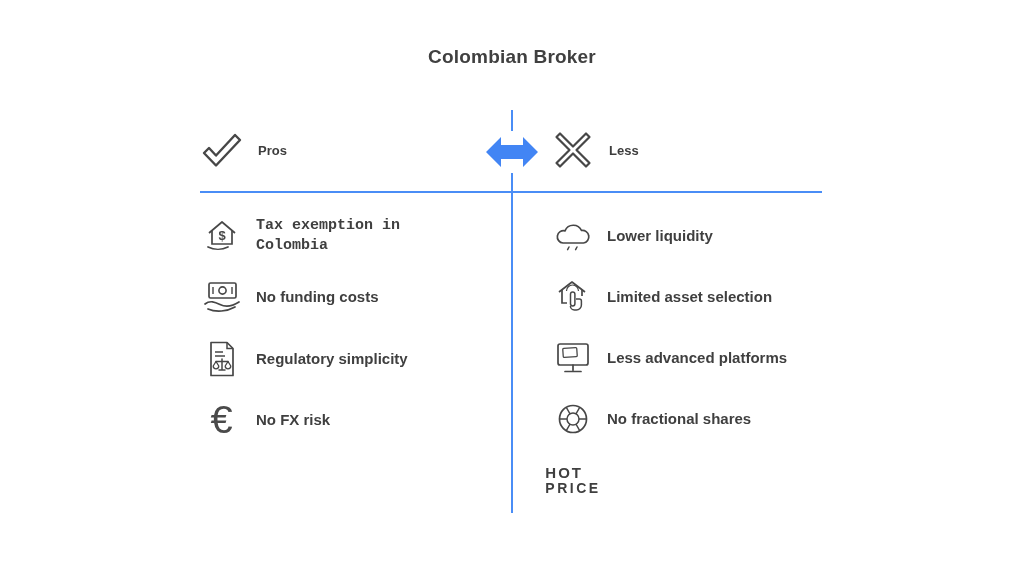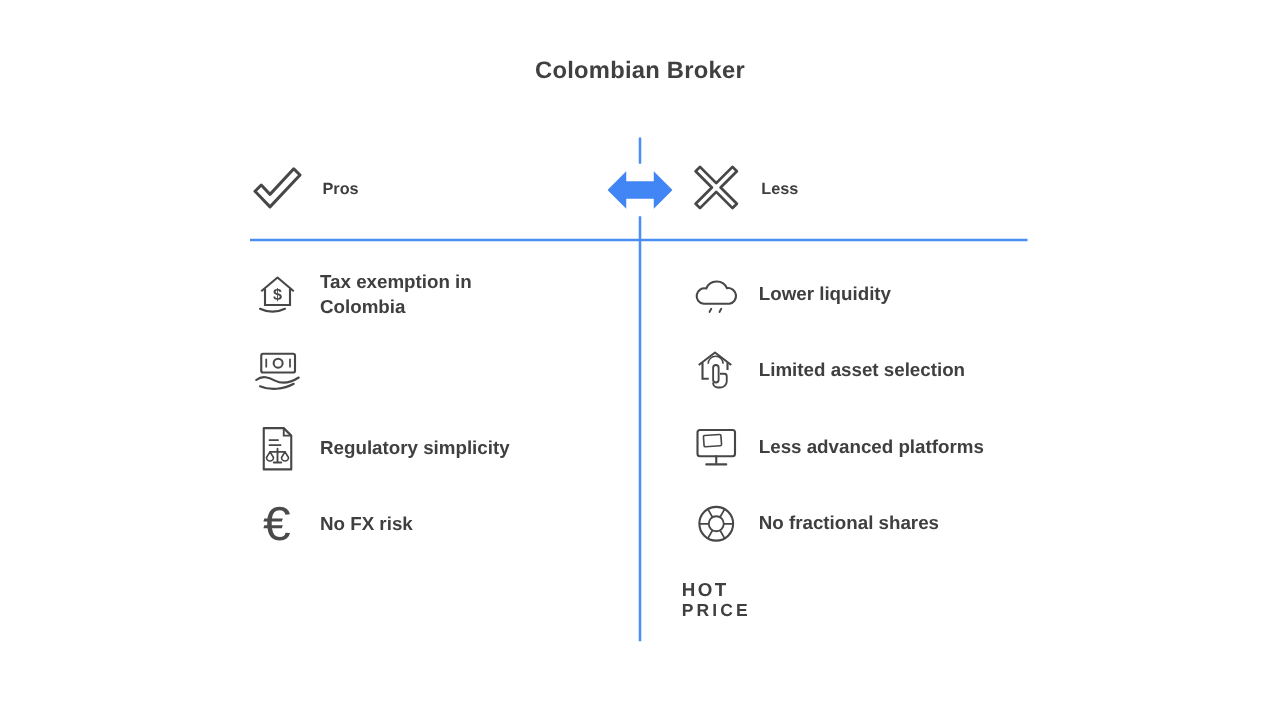--- a/index.html
+++ b/index.html
@@ -28,21 +28,21 @@
   .row {
     position:absolute; display:flex; align-items:center; height:46px;
   }
   .icon-box {
     flex:0 0 48px; width:48px; display:flex; align-items:center; justify-content:center;
   }
   .label {
     margin-left:10px; font-size:15px; font-weight:700; color:#3f3f3f;
     line-height:1.35; white-space:nowrap;
   }
-  .label.wrap { white-space:normal; width:150px; }
+  .label.wrap { white-space:normal; width:150px;font-family:Liberation Mono, monospace; }
   .hdr-label { margin-left:12px; font-size:13px; font-weight:700; color:#3d3d3d; }
   .euro-glyph {
     font-size:38px; font-weight:400; color:#4a4a4a; line-height:1;
     transform:scaleX(1.05);
   }
   .hotprice {
     color:#3f3f3f; text-align:left; line-height:1.05;
   }
   .hotprice .l1 { font-size:15px; font-weight:700; letter-spacing:2px; }
   .hotprice .l2 { font-size:14px; font-weight:700; letter-spacing:2.5px; }
@@ -98,20 +98,21 @@
   <div class="row" style="left:198px; top:274px;">
     <div class="icon-box">
       <svg class="lineicon" width="42" height="40" viewBox="0 0 42 40">
         <rect x="8" y="6" width="27" height="15" rx="1.5" fill="none" stroke="#474747" stroke-width="1.7"></rect>
         <circle cx="21.5" cy="13.5" r="3.6" fill="none" stroke="#474747" stroke-width="1.6"></circle>
         <path d="M12 10 v7 M31 10 v7" fill="none" stroke="#474747" stroke-width="1.4"></path>
         <path d="M4 27 C9 23 14 25 19 27.5 C25 30.5 31 29.5 38 25" fill="none" stroke="#474747" stroke-width="1.7" stroke-linecap="round"></path>
         <path d="M7 32 C15 35.5 26 34.5 34 30" fill="none" stroke="#474747" stroke-width="1.7" stroke-linecap="round"></path>
       </svg>
     </div>
+    <div class="label">No funding costs</div>
   </div>
 
   <div class="row" style="left:198px; top:336px;">
     <div class="icon-box">
       <svg class="lineicon" width="40" height="40" viewBox="0 0 40 40">
         <path d="M9 3.5 H25 L31 9.5 V36.5 H9 Z" fill="none" stroke="#474747" stroke-width="1.7" stroke-linejoin="round"></path>
         <path d="M25 3.5 V9.5 H31" fill="none" stroke="#474747" stroke-width="1.5"></path>
         <path d="M13 13 H21 M13 17 H23" fill="none" stroke="#474747" stroke-width="1.4"></path>
         <path d="M20 20 V31 M14 22.5 H26 M17 31 H23" fill="none" stroke="#474747" stroke-width="1.5" stroke-linecap="round"></path>
         <path d="M11.2 27 a2.8 2.8 0 0 0 5.6 0 L14 22.5 Z" fill="none" stroke="#474747" stroke-width="1.3" stroke-linejoin="round"></path>

